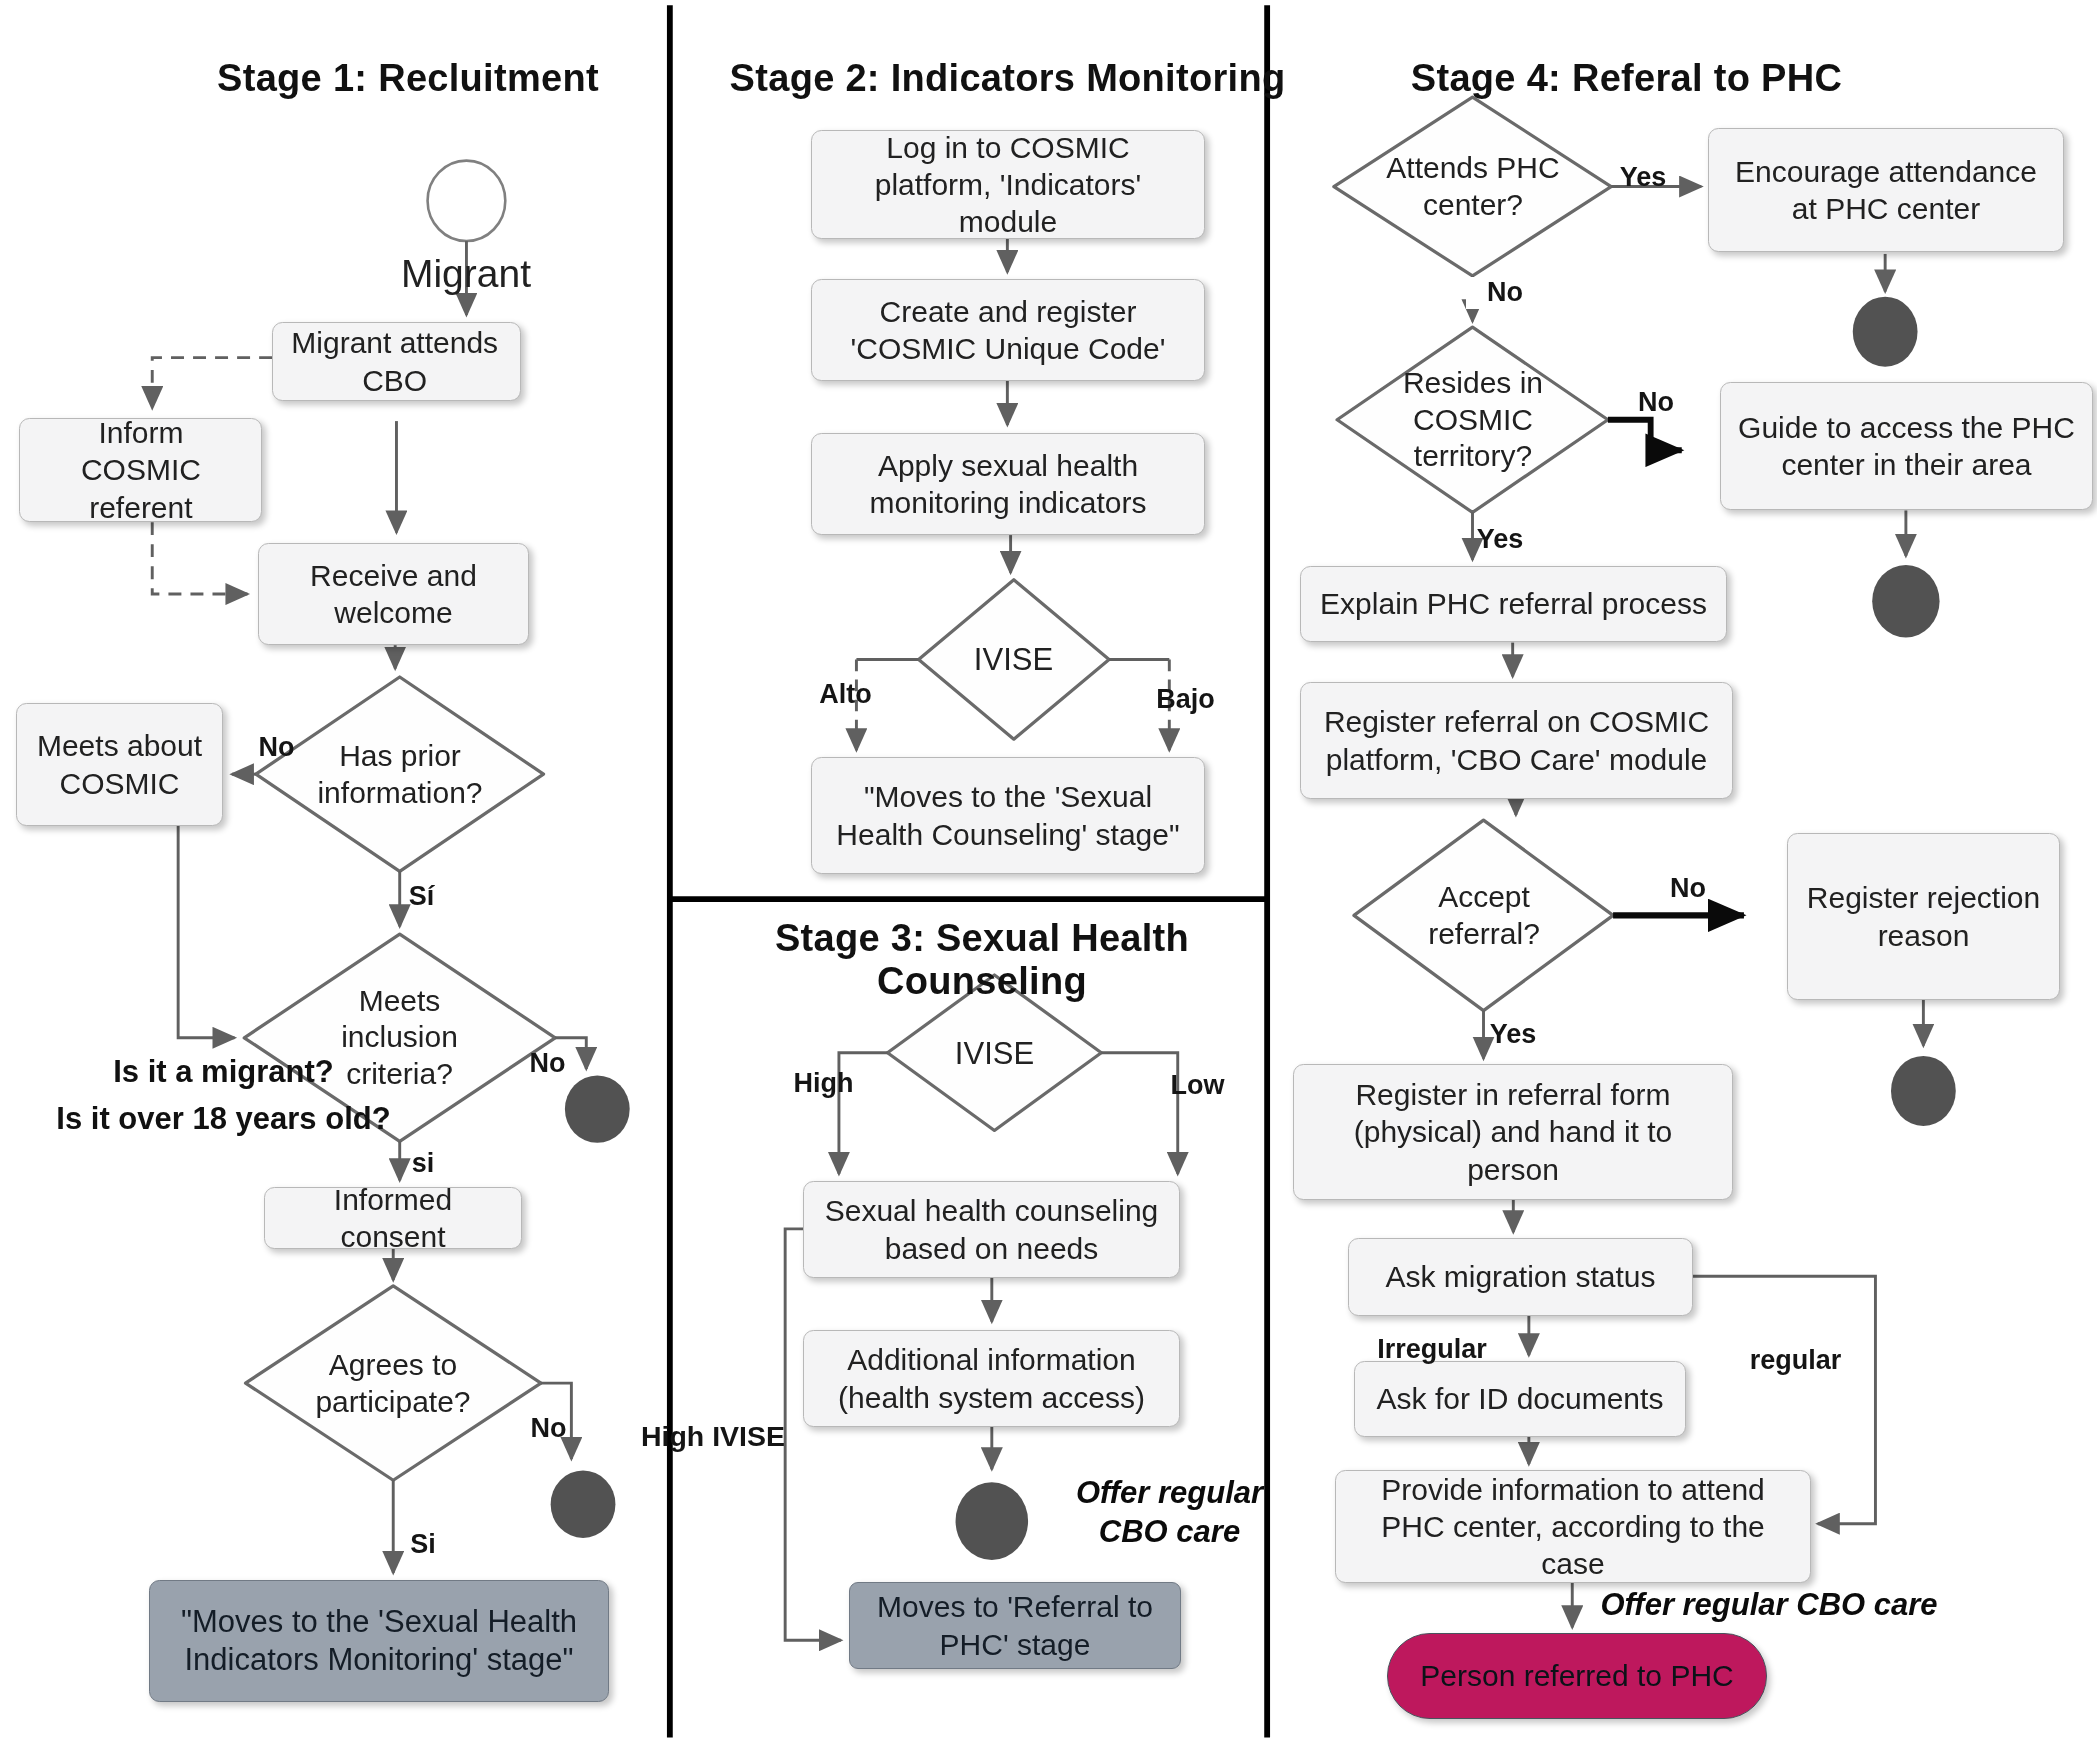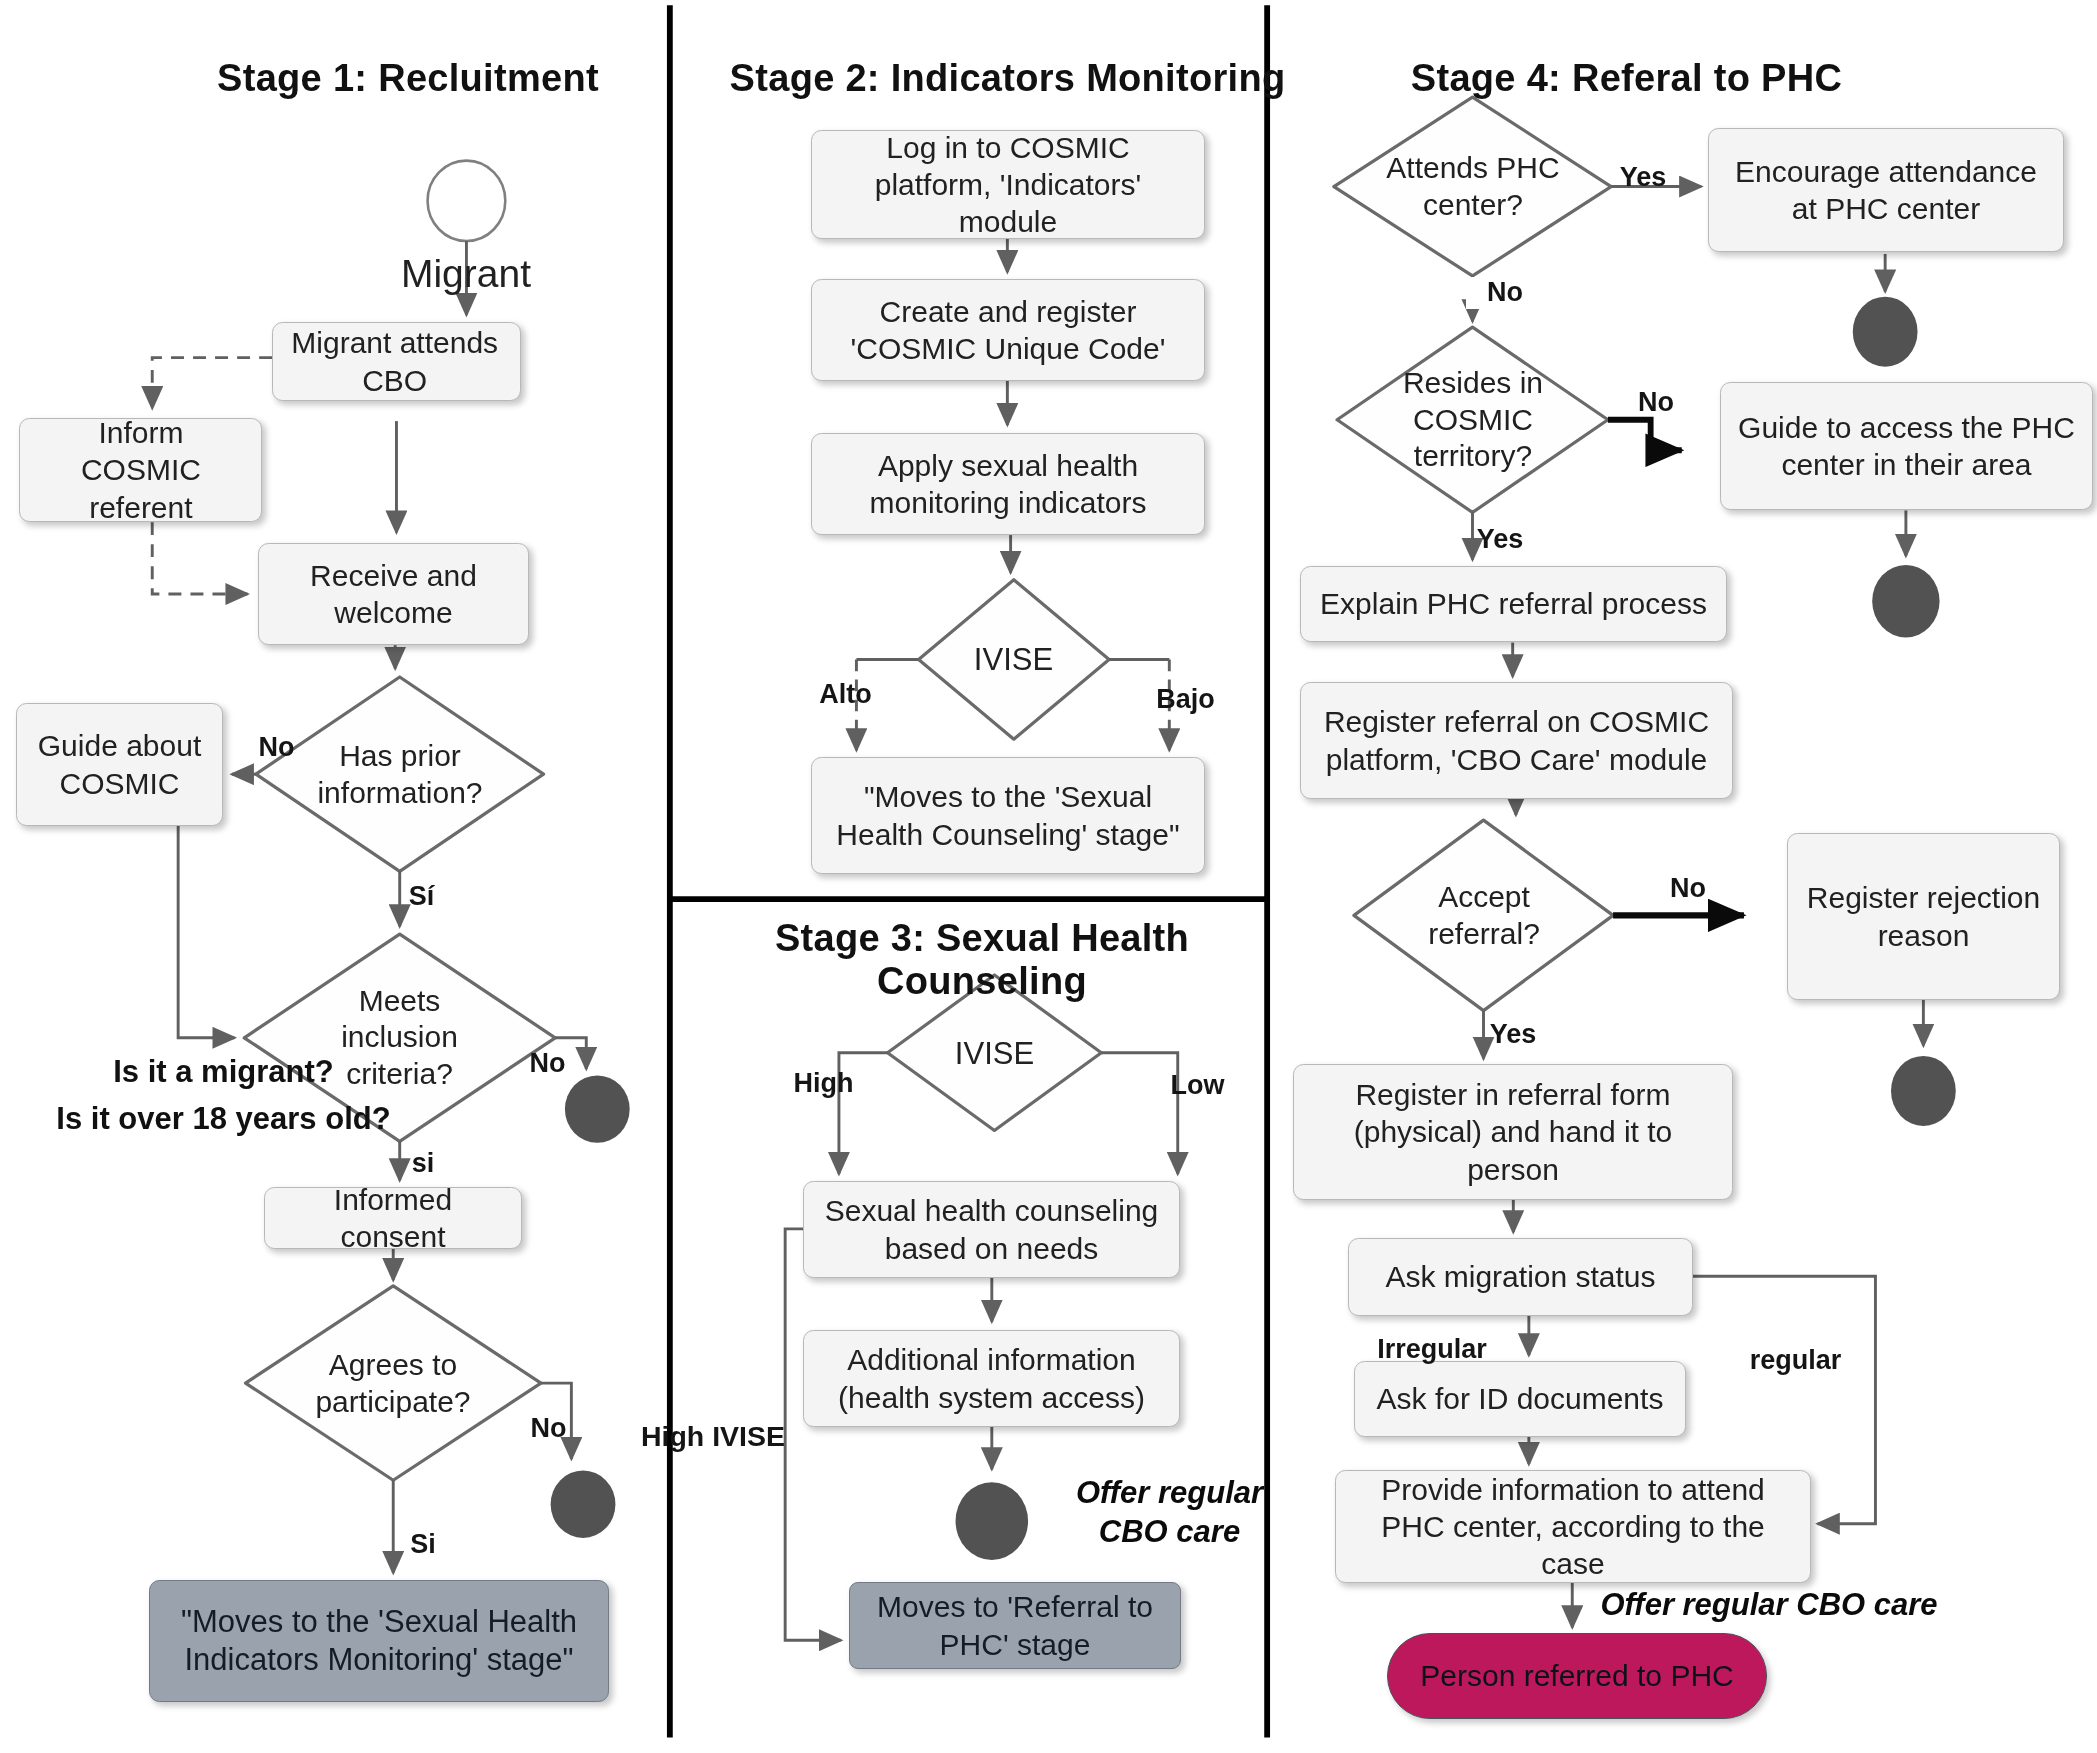--- a/index.html
+++ b/index.html
@@ -121,21 +121,21 @@
   <div class="stage-title" style="left:84px;top:57px;width:648px;">Stage 1: Recluitment</div>
   <div class="stage-title" style="left:719px;top:57px;width:577px;">Stage 2: Indicators Monitoring</div>
   <div class="stage-title" style="left:684px;top:917px;width:596px;">Stage 3: Sexual Health Counseling</div>
   <div class="stage-title" style="left:1393px;top:57px;width:467px;text-align:center;">Stage 4: Referal to PHC</div>
 
   <div class="dlabel" style="left:369px;top:254px;width:194px;height:39px;font-size:39px;">Migrant</div>
   <div class="node" style="left:272px;top:322px;width:249px;height:79px;padding-left:12px;">Migrant attends CBO</div>
   <div class="node" style="left:19.4px;top:418px;width:243px;height:104px;">Inform COSMIC referent</div>
   <div class="node" style="left:258px;top:543px;width:271px;height:102px;">Receive and welcome</div>
   <div class="dlabel" style="left:277px;top:703px;width:246px;height:143px;">Has prior information?</div>
-  <div class="node" style="left:16px;top:703px;width:207px;height:123px;">Guide about COSMIC</div>
+  <div class="node" style="left:16px;top:703px;width:207px;height:123px;">Meets about COSMIC</div>
   <div class="elabel" style="left:241px;top:732px;width:71px;height:32px;">No</div>
   <div class="elabel" style="left:389px;top:881px;width:65px;height:32px;">Sí</div>
   <div class="dlabel" style="left:309px;top:947px;width:181px;height:181px;">Meets inclusion criteria?</div>
   <div class="note" style="left:29px;top:1051px;width:389px;">Is it a migrant?</div>
   <div class="note" style="left:16px;top:1098px;width:415px;">Is it over 18 years old?</div>
   <div class="elabel" style="left:512px;top:1048px;width:71px;height:32px;">No</div>
   <div class="elabel" style="left:397px;top:1148px;width:52px;height:32px;">si</div>
   <div class="node" style="left:264px;top:1187px;width:258px;height:62px;">Informed consent</div>
   <div class="dlabel" style="left:296px;top:1312px;width:194px;height:143px;">Agrees to participate?</div>
   <div class="elabel" style="left:513px;top:1413px;width:71px;height:32px;">No</div>

